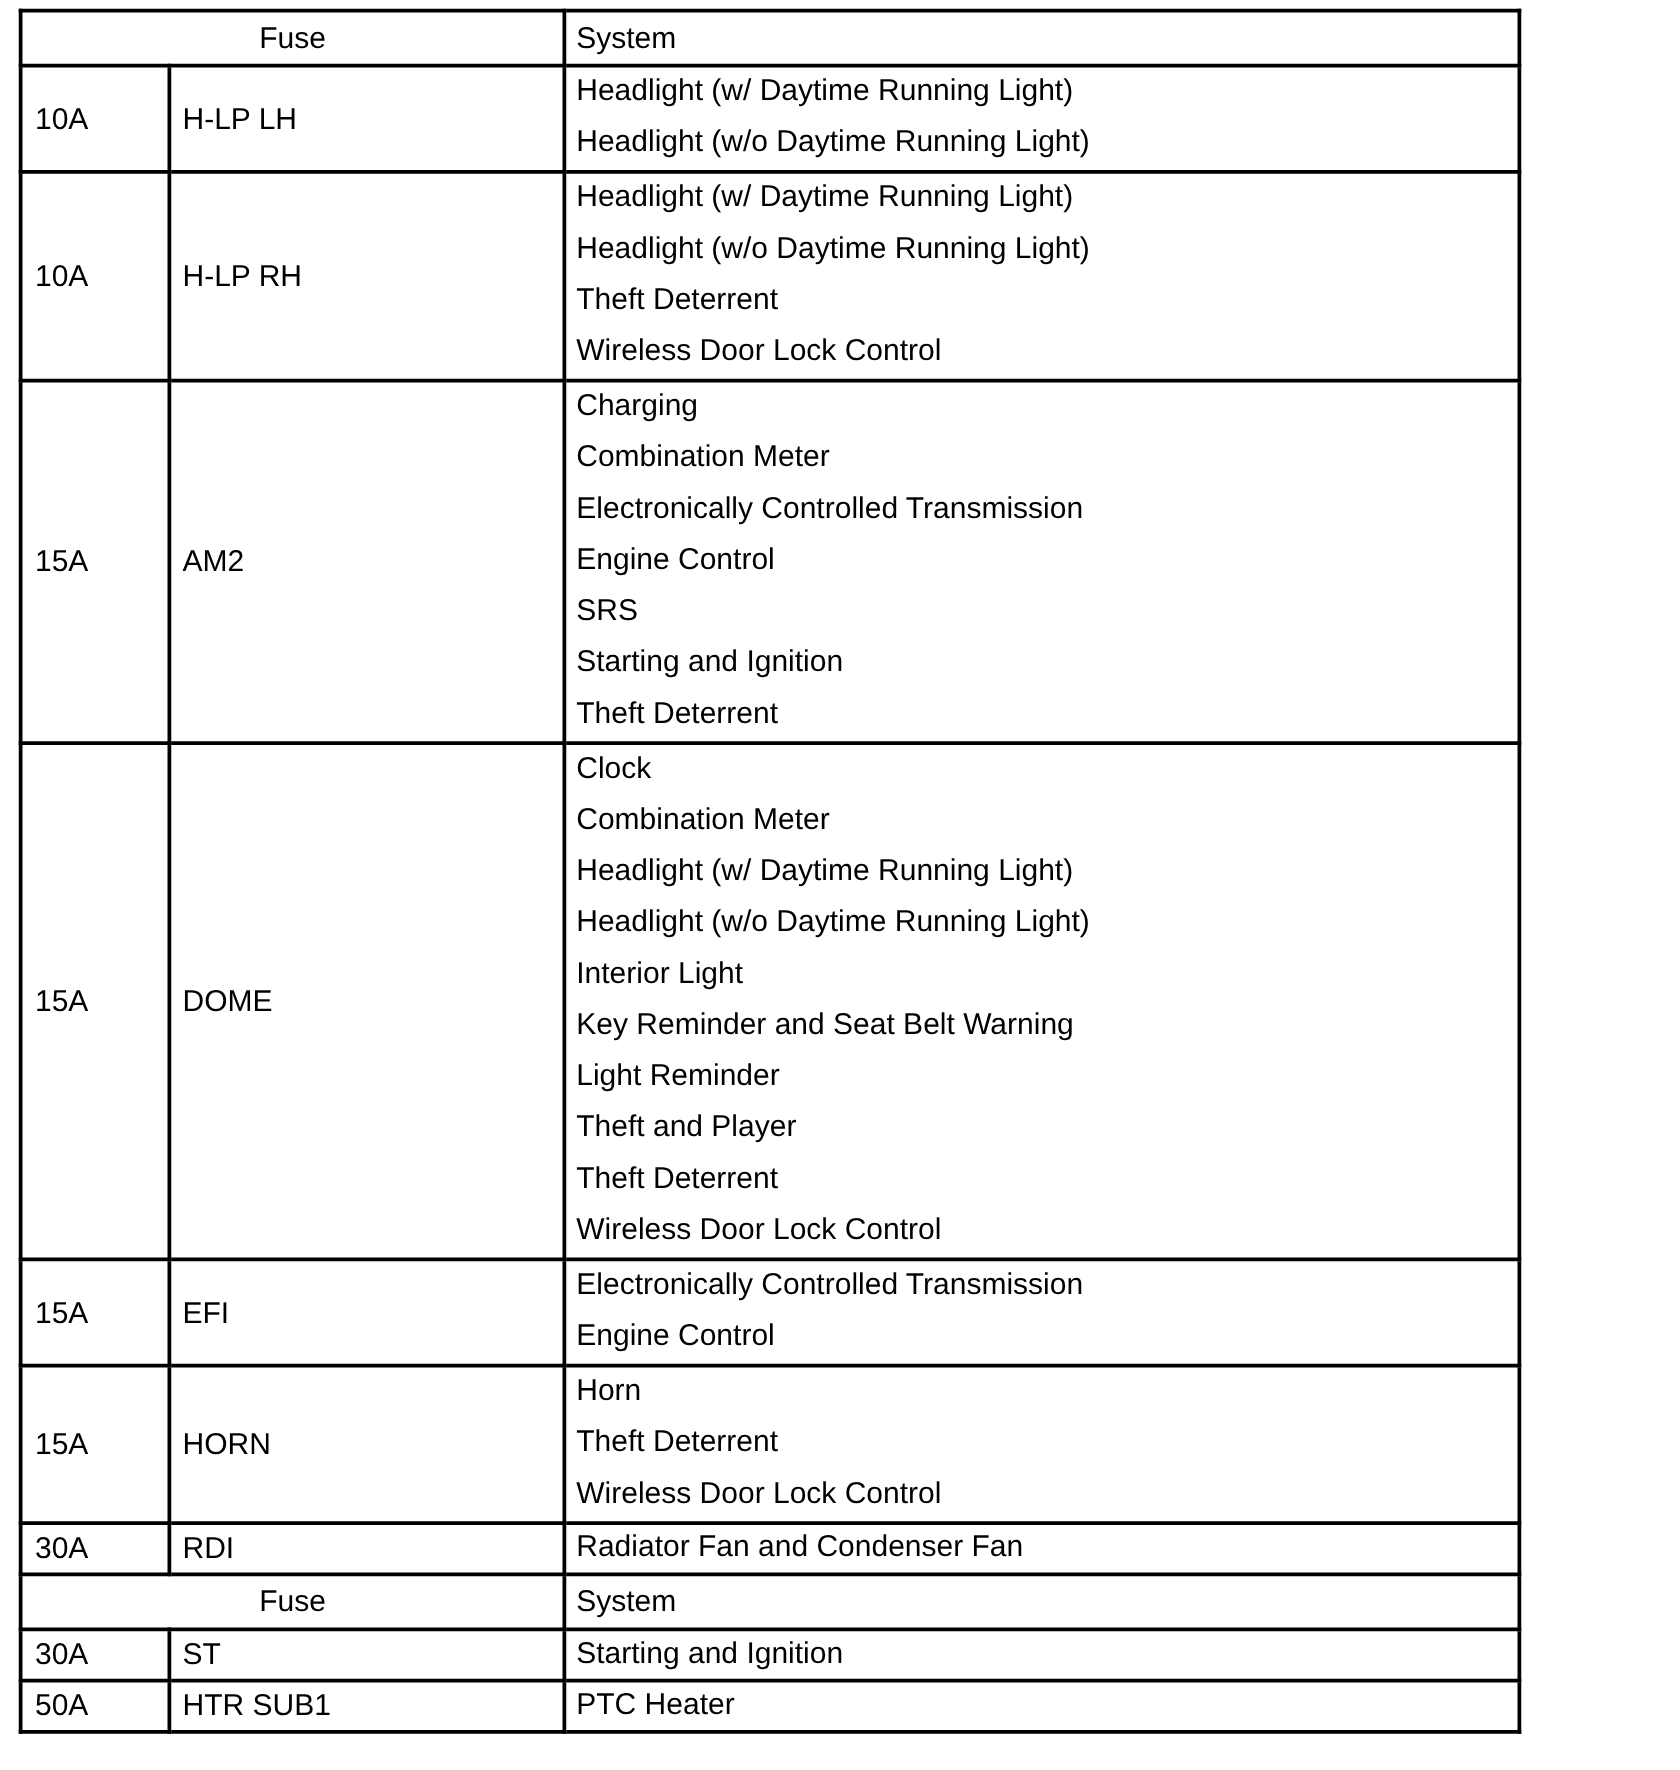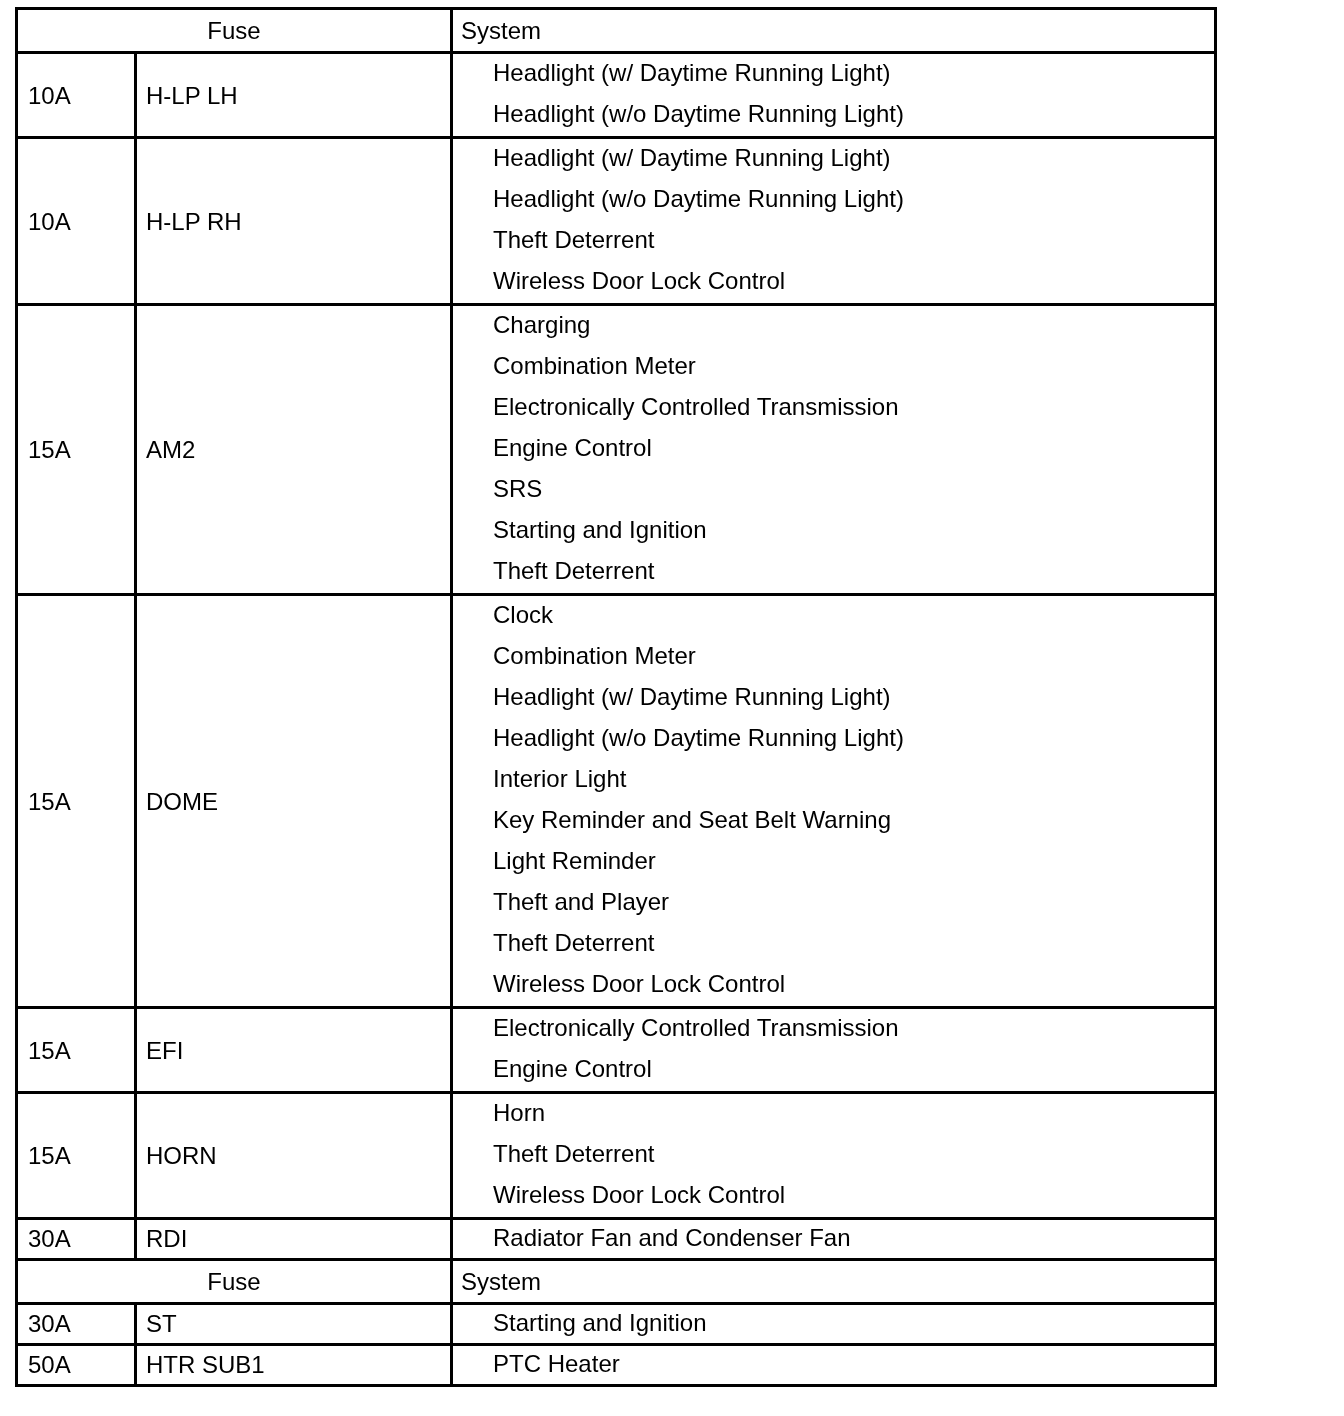--- a/index.html
+++ b/index.html
@@ -20,21 +20,21 @@
   }
   col.c-amp { width: 119px; }
   col.c-name { width: 316px; }
   col.c-sys { width: auto; }
   td.amp { padding-left: 10px !important; }
   td.name { padding-left: 9px !important; }
   td.sys { padding-left: 8px !important; vertical-align: top !important; }
   td.hdr-fuse { text-align: center; }
   td.hdr-sys { padding-left: 8px !important; }
   tr.hdr td { height: 41px; line-height: 40px; }
-  .sys-line { display: block; height: 41px; line-height: 38px; white-space: nowrap; margin-left: 32px; }
+  .sys-line { display: block; height: 41px; line-height: 38px; white-space: nowrap; }
   tr.single td { line-height: 38px; }
   tr.single .sys-line { height: 38px; line-height: 36px; }
 </style>
 </head>
 <body>
 
 <table class="fuse-table">
   <colgroup>
     <col class="c-amp">
       <col class="c-name">

